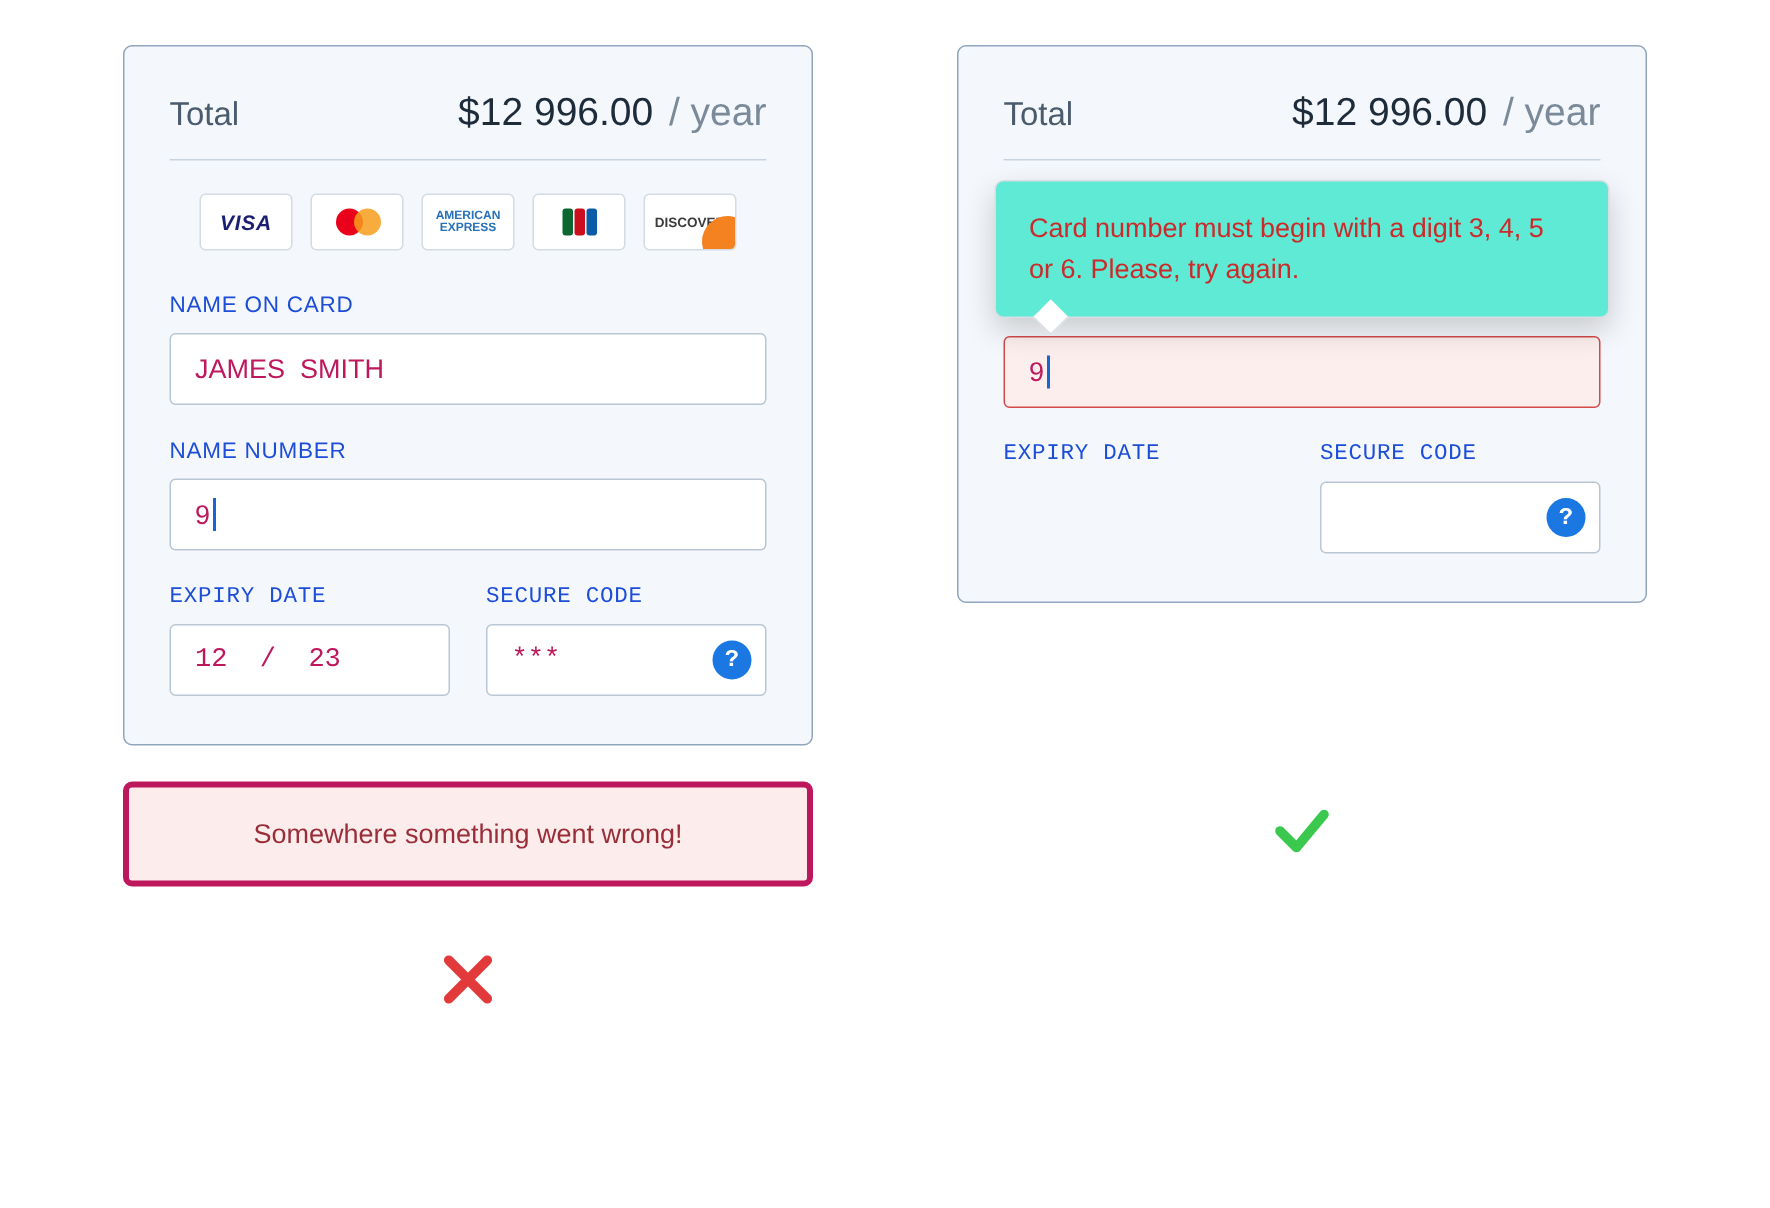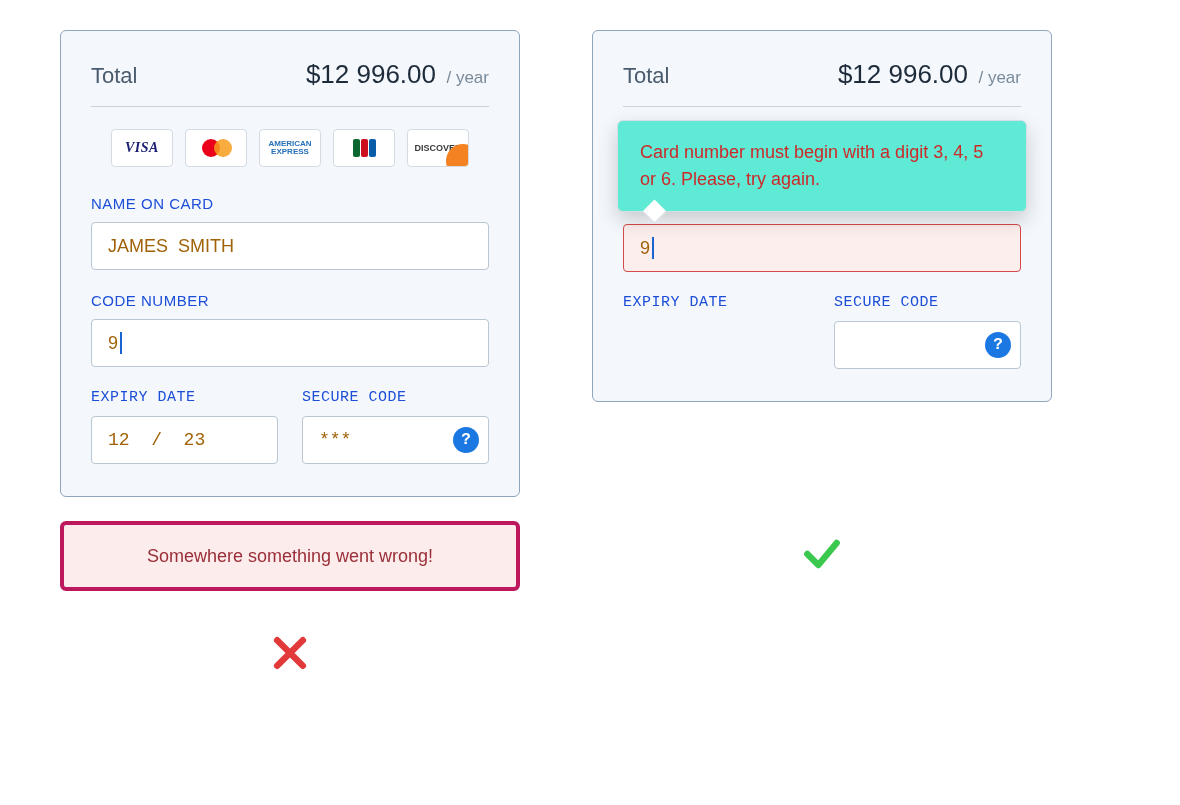--- a/index.html
+++ b/index.html
@@ -5,21 +5,22 @@
   * { box-sizing: border-box; }
   body {
     margin: 0;
     padding: 30px 60px;
     font-family: -apple-system, BlinkMacSystemFont, "Segoe UI", Arial, sans-serif;
     background: #fff;
     color: #2a3b4d;
   }
   .row {
     display: flex;
-    gap: 72px;
+    gap: 96px;
+    justify-content: center;
     align-items: flex-start;
   }
   .col {
     display: flex;
     flex-direction: column;
     align-items: center;
     width: 460px;
   }
   .card {
     width: 100%;
@@ -39,21 +40,21 @@
   .total-label {
     font-size: 22px;
     color: #4a5b6d;
   }
   .total-amount {
     font-size: 26px;
     font-weight: 400;
     color: #1d2b3a;
   }
   .total-per {
-    font-size: 17px;
+    font-size: 26px;
     color: #7a8a9a;
     margin-left: 6px;
   }
   .brands {
     display: flex;
     gap: 12px;
     justify-content: center;
     margin-bottom: 28px;
   }
   .brand {
@@ -63,21 +64,21 @@
     border: 1px solid #d3dbe3;
     border-radius: 4px;
     display: flex;
     align-items: center;
     justify-content: center;
     font-size: 11px;
     font-weight: 700;
     position: relative;
     overflow: hidden;
   }
-  .brand.visa span { color: #1a1f71; font-style: italic; font-size: 14px; letter-spacing: 0.5px; font-family: Liberation Serif, serif;}
+  .brand.visa span { color: #1a1f71; font-style: italic; font-size: 14px; letter-spacing: 0.5px;}
   .brand.mastercard::before, .brand.mastercard::after {
     content: ""; position: absolute; width: 18px; height: 18px; border-radius: 50%; top: 50%; transform: translateY(-50%);
   }
   .brand.mastercard::before { background: #eb001b; left: 16px; }
   .brand.mastercard::after  { background: #f79e1b; left: 28px; opacity: 0.85; }
   .brand.amex span { color:#2671b9; font-size:8px; line-height:1; text-align:center; }
   .brand.jcb { gap:1px; }
   .brand.jcb i { display:block; width:7px; height:18px; border-radius:2px; }
   .brand.jcb i:nth-child(1){background:#0b6630;}
   .brand.jcb i:nth-child(2){background:#cc0f1f;}
@@ -97,21 +98,21 @@
     position: relative;
   }
   .input {
     width: 100%;
     height: 48px;
     border: 1px solid #b9c6d3;
     border-radius: 4px;
     background: #fff;
     font-size: 18px;
     padding: 0 16px;
-    color: #a16207;
+    color: #be185d;
     font-family: inherit;
     outline: none;
   }
   .input.placeholder { color: #9aa7b3; }
   .input.error {
     border-color: #d44a4a;
     background: #fdeeee;
   }
   .caret {
     display:inline-block; width:2px; height:22px; background:#1964d1; vertical-align:middle; margin-left:2px;
@@ -210,21 +211,21 @@
             <span>DISCOVER</span>
           </div>
       </div>
 
       <div class="field">
         <div class="field-label">NAME ON CARD</div>
         <input class="input" value="JAMES  SMITH" style="">
       </div>
 
       <div class="field">
-        <div class="field-label">CODE NUMBER</div>
+        <div class="field-label">NAME NUMBER</div>
         <div class="input" style="display:flex;align-items:center;">
           <span>9</span>
             <span class="caret"></span>
         </div>
       </div>
 
       <div class="two-col">
         <div class="field">
           <div class="field-label">EXPIRY DATE</div>
           <input class="input" value="12  /  23" style="">

